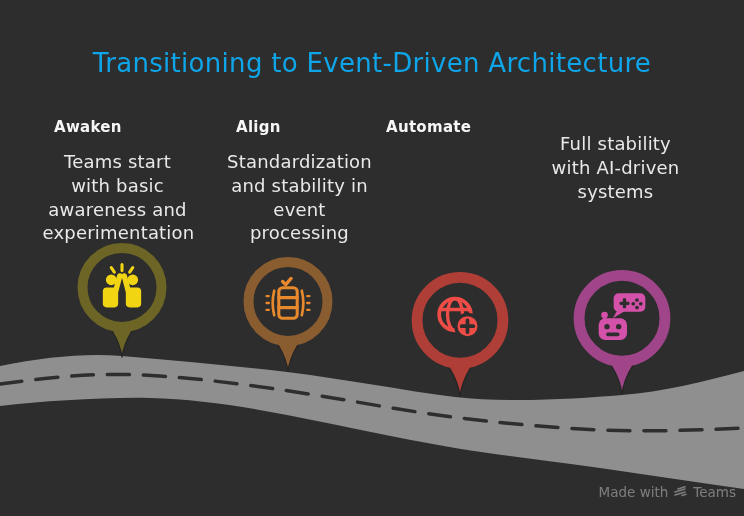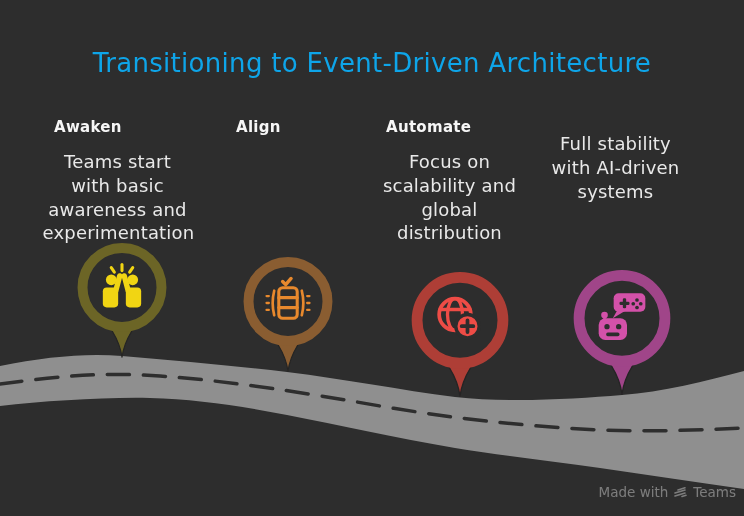--- a/index.html
+++ b/index.html
@@ -35,21 +35,21 @@
   .ic-s{stroke:var(--icon);fill:none;stroke-linecap:round;stroke-linejoin:round;}
   .ic-d{fill:var(--bg,#2d2d2d);}
   .ic-ds{stroke:var(--bg,#2d2d2d);fill:none;stroke-linecap:round;}
 
   .pin1{left:76px;top:243px;width:92px;height:115px;}
   .pin2{left:242px;top:257px;width:92px;height:115px;}
   .pin3{left:410px;top:272px;width:100px;height:125px;}
   .pin4{left:572px;top:270px;width:100px;height:125px;}
 
   .watermark{
-    position:absolute;right:8px;bottom:16px;display:flex;align-items:flex-end;gap:5px;
+    position:absolute;right:8px;bottom:16px;display:flex;align-items:flex-start;gap:5px;
     color:rgba(255,255,255,0.38);font-size:13.5px;cursor:pointer;
   }
   .napkin-logo{width:15px;height:15px;}
   .napkin-logo path{stroke:rgba(255,255,255,0.38);stroke-width:1.6;fill:none;stroke-linecap:round;}
 </style>
 </head>
 <body>
 
 <div class="canvas">
 
@@ -77,24 +77,24 @@
   </svg>
 
   <div class="title">Transitioning to Event-Driven Architecture</div>
 
   <div class="col col1">
     <div class="stage-name">Awaken</div>
     <div class="stage-desc">Teams start with basic awareness and experimentation</div>
   </div>
   <div class="col col2">
     <div class="stage-name">Align</div>
+    <div class="stage-desc">Standardization and stability in event processing</div>
   </div>
   <div class="col col3">
     <div class="stage-name">Automate</div>
-    <div class="stage-desc">Focus on scalability and global distribution</div>
   </div>
   <div class="col col4">
     <div class="stage-desc">Full stability with AI-driven systems</div>
   </div>
 
   <div class="pin pin1" style="--pin: #6c6526; --icon: #f1d513;">
     <svg viewBox="0 0 120 150">
       <path class="pin-tail" d="M 17 78 Q 56 116 60 149 Q 64 116 103 78 L 60 58 Z"></path>
       <circle class="pin-ring" cx="60" cy="58" r="51.5"></circle>
       <g transform="translate(28,26)">

